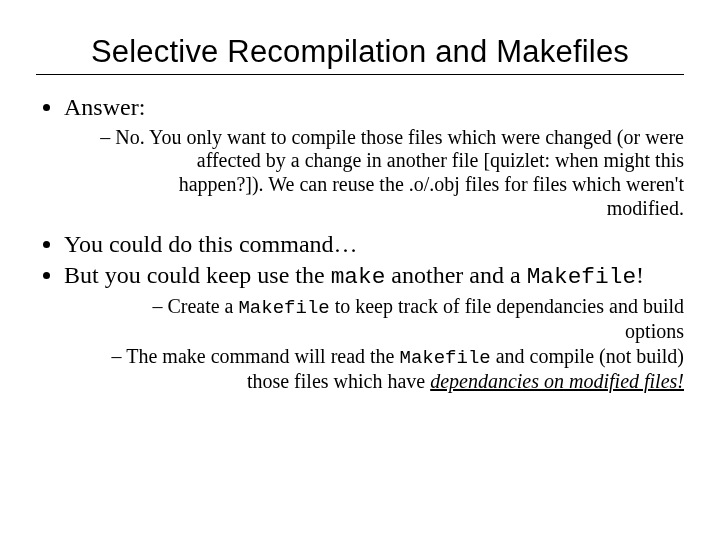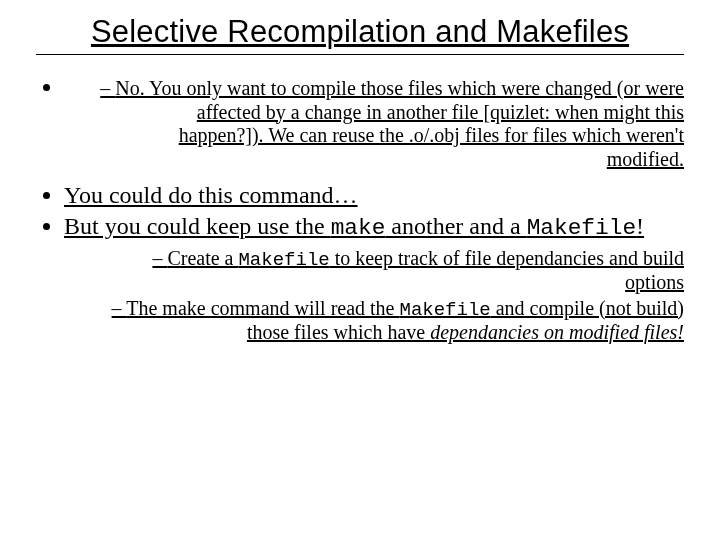--- a/index.html
+++ b/index.html
@@ -6,23 +6,22 @@
     margin: 0;
     padding: 0;
     width: 720px;
     height: 540px;
     background: #fff;
     font-family: "Times New Roman", Times, serif;
     color: #000;
     overflow: hidden;
   }
   .slide {
-    padding: 8px 36px 20px 36px;
+    padding: 28px 36px 20px 36px;
     box-sizing: border-box;
-    text-decoration: underline;
   }
   .title {
     font-family: Arial, Helvetica, sans-serif;
     font-size: 31px;
     text-align: center;
     margin: 6px 0 4px 0;
     letter-spacing: 0.2px;
   }
   .title-rule {
     border: none;
@@ -78,20 +77,21 @@
 </head>
 <body>
 
 <div class="slide">
   <div class="title">Selective Recompilation and Makefiles</div>
   <hr class="title-rule">
 
   <ul class="top">
 
     <li>
+      <span>Answer:</span>
       <ul class="sub">
         <li>No.  You only want to compile those files which were changed (or were affected by a change in another file [quizlet: when might this happen?]).  We can reuse the .o/.obj files for files which weren't modified.</li>
       </ul>
     </li>
 
     <li>
       <span>You could do this command…</span>
     </li>
 
     <li>

